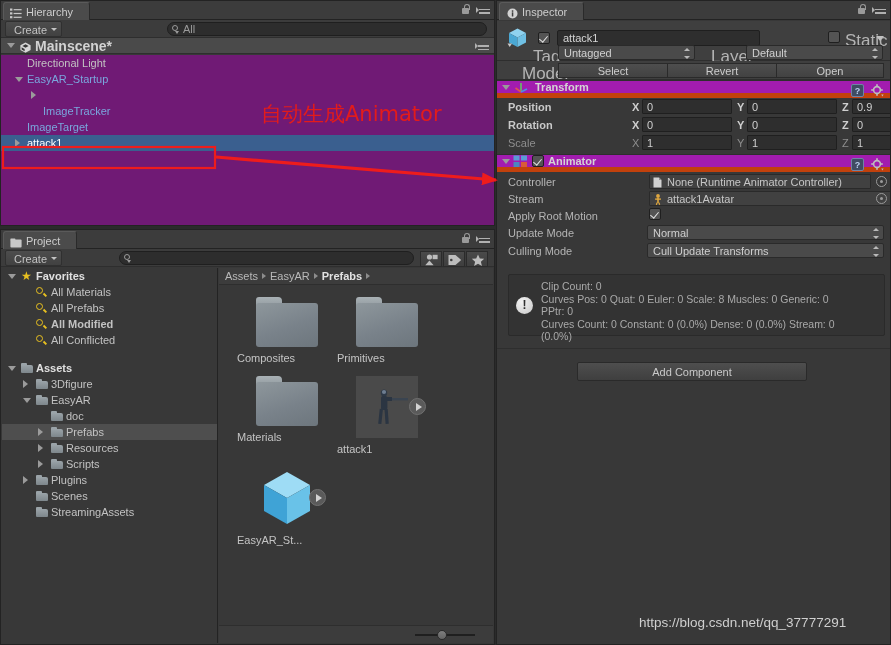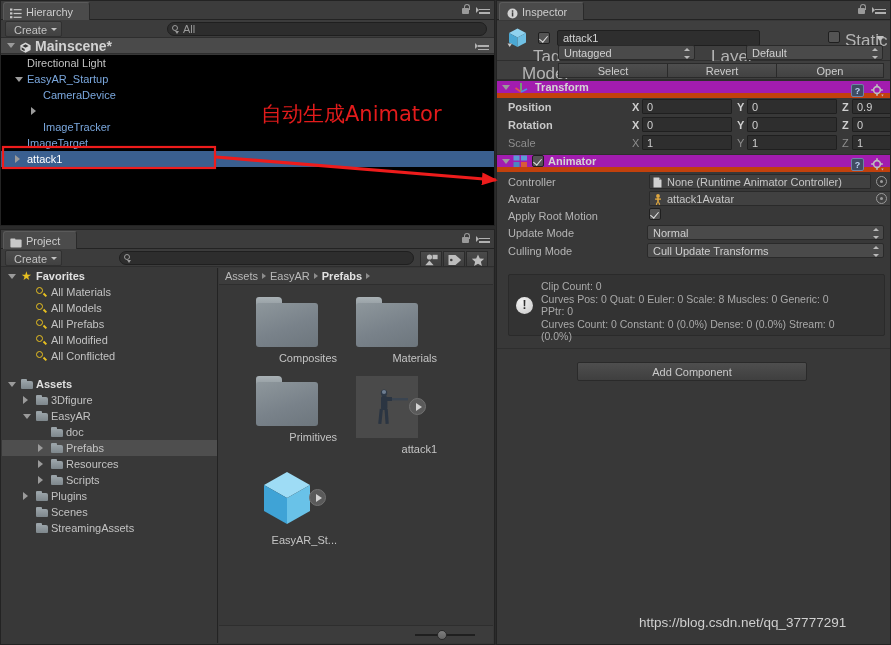--- a/index.html
+++ b/index.html
@@ -67,21 +67,21 @@
   
   #hierarchy { left:0; top:0; width:495px; height:226px; }
   .scene-row {
     position:relative; height:16px; background:#4a4a4a; border-bottom:1px solid #2e2e2e;
     display:flex; align-items:center; color:#d2d2d2; font-weight:bold; font-size:14px; padding-left:6px;
   }
   .scene-row .unity-ico { width:11px;height:11px;margin:0 4px 0 5px; position:relative; }
   .tri { width:0;height:0; display:inline-block; }
   .tri.down { border-left:4px solid transparent;border-right:4px solid transparent;border-top:5px solid #9b9b9b; }
   .tri.right { border-top:4px solid transparent;border-bottom:4px solid transparent;border-left:5px solid #9b9b9b; }
-  .htree { position:absolute; left:0; right:0; top:54px; bottom:0; background:#000000; }
+  .htree { position:absolute; left:0; right:0; top:54px; bottom:0; background:#701a75; }
   .hrow { position:relative; height:16px; line-height:16px; font-size:11px; white-space:nowrap; }
   .hrow .tw { position:absolute; width:10px; height:16px; display:flex; align-items:center; }
   .hrow .lbl { position:absolute; }
   .hrow.sel { background:#3a5f8f; }
   .hrow.sel .lbl { color:#ffffff; }
   .c-gray { color:#c2c2c2; }
   .c-prefab { color:#7aa7dd; }
 
   
   #inspector { left:496px; top:0; width:395px; height:645px; background:#383838; border-left:1px solid #232323; }
@@ -165,21 +165,21 @@
   .fold-ico:before { content:""; position:absolute; left:0; top:1.5px; width:12px;height:8.5px;
       background:linear-gradient(#9aa3a8,#7e878c); border-radius:1px 2px 1px 1px; }
   .fold-ico:after { content:""; position:absolute; left:0; top:0; width:5.5px;height:3px;
       background:#9aa3a8; border-radius:1px 1px 0 0; }
   .star-ico { color:#e8c020; font-size:12px; }
   .mag-ico { width:11px;height:11px; position:relative; display:inline-block; }
   .mag-ico b { position:absolute; left:0;top:0;width:7px;height:7px;border:1.7px solid #e8c020;border-radius:50%; }
   .mag-ico em { position:absolute; left:6.5px;top:6.5px;width:4px;height:1.8px;background:#e8c020;transform:rotate(45deg); }
 
   .grid { position:absolute; left:0; right:0; top:17px; bottom:20px; padding:12px 0 0 18px; }
-  .cell { width:100px; display:inline-block; text-align:right; vertical-align:top; margin-bottom:12px; }
+  .cell { width:100px; display:inline-block; text-align:left; vertical-align:top; margin-bottom:12px; }
   .bigfolder { width:62px;height:50px; margin:0 auto; position:relative; }
   .bigfolder .back { position:absolute; left:0; top:6px; width:62px;height:44px;
      background:linear-gradient(160deg,#8e979c 0%, #79828a 55%, #6d767d 100%); border-radius:3px; }
   .bigfolder .tabtop { position:absolute; left:0; top:0; width:26px;height:9px;
      background:linear-gradient(#a9b1b5,#949da2); border-radius:3px 4px 0 0; }
   .cellname { margin-top:5px; font-size:11px; color:#c4c4c4; }
   .thumb { width:62px;height:62px; margin:0 auto; position:relative; }
   .prefab-badge {
     position:absolute; right:-8px; top:22px; width:17px;height:17px;border-radius:50%;
     background:#5a5a5a; border:1px solid #707070;
@@ -268,23 +268,20 @@
 
     <div class="htree" id="htree">
         <div class="hrow">
           <span class="lbl c-gray" style="left: 26px;">Directional Light</span>
         </div>
         <div class="hrow">
           <span class="tw" style="left: 14px;">
             <span class="tri down"></span>
           </span>
           <span class="lbl c-prefab" style="left: 26px;">EasyAR_Startup</span>
-        </div>
-        <div class="hrow">
-          <span class="lbl c-prefab" style="left: 42px;">CameraDevice</span>
         </div>
         <div class="hrow">
           <span class="tw" style="left: 30px;">
             <span class="tri right"></span>
           </span>
           <span class="lbl c-prefab" style="left: 42px; margin-top: 47px;">ARCamera</span>
         </div>
         <div class="hrow">
           <span class="lbl c-prefab" style="left: 42px;">ImageTracker</span>
         </div>
@@ -449,21 +446,21 @@
         <span class="prop-lbl" style="left:11px;top:4px;">Controller</span>
         <span class="objfield" style="left:152px;top:2px;width:222px;">
           <svg style="position:absolute;left:3px;top:2px;" width="9" height="11" viewBox="0 0 9 11">
             <polygon points="0.5,0.5 6,0.5 8.5,3 8.5,10.5 0.5,10.5" fill="#d2d2d2"></polygon>
             <polygon points="6,0.5 8.5,3 6,3" fill="#8d8d8d"></polygon>
           </svg>
           <span>None (Runtime Animator Controller)</span>
         </span>
         <span class="objpick" style="left:379px;top:4px;"></span>
 
-        <span class="prop-lbl" style="left:11px;top:21px;">Avatar</span>
+        <span class="prop-lbl" style="left:11px;top:21px;">Stream</span>
         <span class="objfield" style="left:152px;top:19px;width:252px;">
           <svg style="position:absolute;left:4px;top:2px;" width="8" height="11" viewBox="0 0 8 11">
             <circle cx="4" cy="2" r="1.9" fill="#e0a840"></circle>
             <rect x="3.2" y="4" width="1.6" height="5" fill="#e0a840"></rect>
             <rect x="1.1" y="4.4" width="5.8" height="1.4" fill="#e0a840"></rect>
             <rect x="2.1" y="8.6" width="1.3" height="2.3" fill="#e0a840" transform="rotate(18 2.7 9.7)"></rect>
             <rect x="4.6" y="8.6" width="1.3" height="2.3" fill="#e0a840" transform="rotate(-18 5.2 9.7)"></rect>
           </svg>
           <span>attack1Avatar</span>
         </span>
@@ -577,35 +574,28 @@
             <b></b>
             <em></em>
           </span>
           <span style="position: absolute; left: 49px; color: rgb(194, 194, 194);">All Materials</span>
         </div>
         <div class="trow">
           <span class="mag-ico" style="position: absolute; left: 34px; top: 3px;">
             <b></b>
             <em></em>
           </span>
-          <span style="position: absolute; left: 49px; color: rgb(194, 194, 194);">All Models</span>
+          <span style="position: absolute; left: 49px; color: rgb(194, 194, 194);">All Prefabs</span>
         </div>
         <div class="trow">
           <span class="mag-ico" style="position: absolute; left: 34px; top: 3px;">
             <b></b>
             <em></em>
           </span>
-          <span style="position: absolute; left: 49px; color: rgb(194, 194, 194);">All Prefabs</span>
-        </div>
-        <div class="trow">
-          <span class="mag-ico" style="position: absolute; left: 34px; top: 3px;">
-            <b></b>
-            <em></em>
-          </span>
-          <span style="position: absolute; left: 49px; color: rgb(194, 194, 194);">All Modified</span>
+          <span style="position: absolute; left: 49px; color: rgb(194, 194, 194); font-weight: bold;">All Modified</span>
         </div>
         <div class="trow">
           <span class="mag-ico" style="position: absolute; left: 34px; top: 3px;">
             <b></b>
             <em></em>
           </span>
           <span style="position: absolute; left: 49px; color: rgb(194, 194, 194);">All Conflicted</span>
         </div>
         <div class="trow" style="height: 12px;"></div>
         <div class="trow">
@@ -679,24 +669,24 @@
           <span class="sep"></span>
           <span class="cur">Prefabs</span>
           <span class="sep"></span>
         </div>
       <div class="grid" id="assetgrid"><div class="cell"><div class="bigfolder">
               <div class="tabtop"></div>
               <div class="back"></div>
             </div><div class="cellname">Composites</div></div><div class="cell"><div class="bigfolder">
               <div class="tabtop"></div>
               <div class="back"></div>
-            </div><div class="cellname">Materials</div></div><div class="cell"><div class="bigfolder">
+            </div><div class="cellname">Primitives</div></div><div class="cell"><div class="bigfolder">
               <div class="tabtop"></div>
               <div class="back"></div>
-            </div><div class="cellname">Primitives</div></div><div class="cell"><div class="thumb" style="background:#4a4a4a;"><svg width="62" height="62" viewBox="0 0 62 62">
+            </div><div class="cellname">Materials</div></div><div class="cell"><div class="thumb" style="background:#4a4a4a;"><svg width="62" height="62" viewBox="0 0 62 62">
                 <rect width="62" height="62" fill="#4a4a4a"></rect>
                 <ellipse cx="28" cy="17" rx="3.2" ry="3.6" fill="#2e3947"></ellipse>
                 <rect x="25" y="20" width="6.4" height="14" rx="2" fill="#2b3542"></rect>
                 <rect x="23" y="33" width="3.2" height="15" fill="#2b3542" transform="rotate(6 24.6 40)"></rect>
                 <rect x="29" y="33" width="3.2" height="15" fill="#2b3542" transform="rotate(-4 30.6 40)"></rect>
                 <rect x="30" y="22" width="22" height="2.4" fill="#3a4450"></rect>
                 <rect x="30" y="21" width="6" height="4" fill="#2b3542"></rect>
                 <circle cx="28" cy="16" r="2.1" fill="#6d7d90"></circle>
               </svg><span class="prefab-badge"></span></div><div class="cellname">attack1</div></div><div class="cell"><div class="thumb"><svg width="62" height="62" viewBox="0 0 62 62">
                 <polygon points="8,18 31,5 54,18 31,31" fill="#9edcf5"></polygon>

